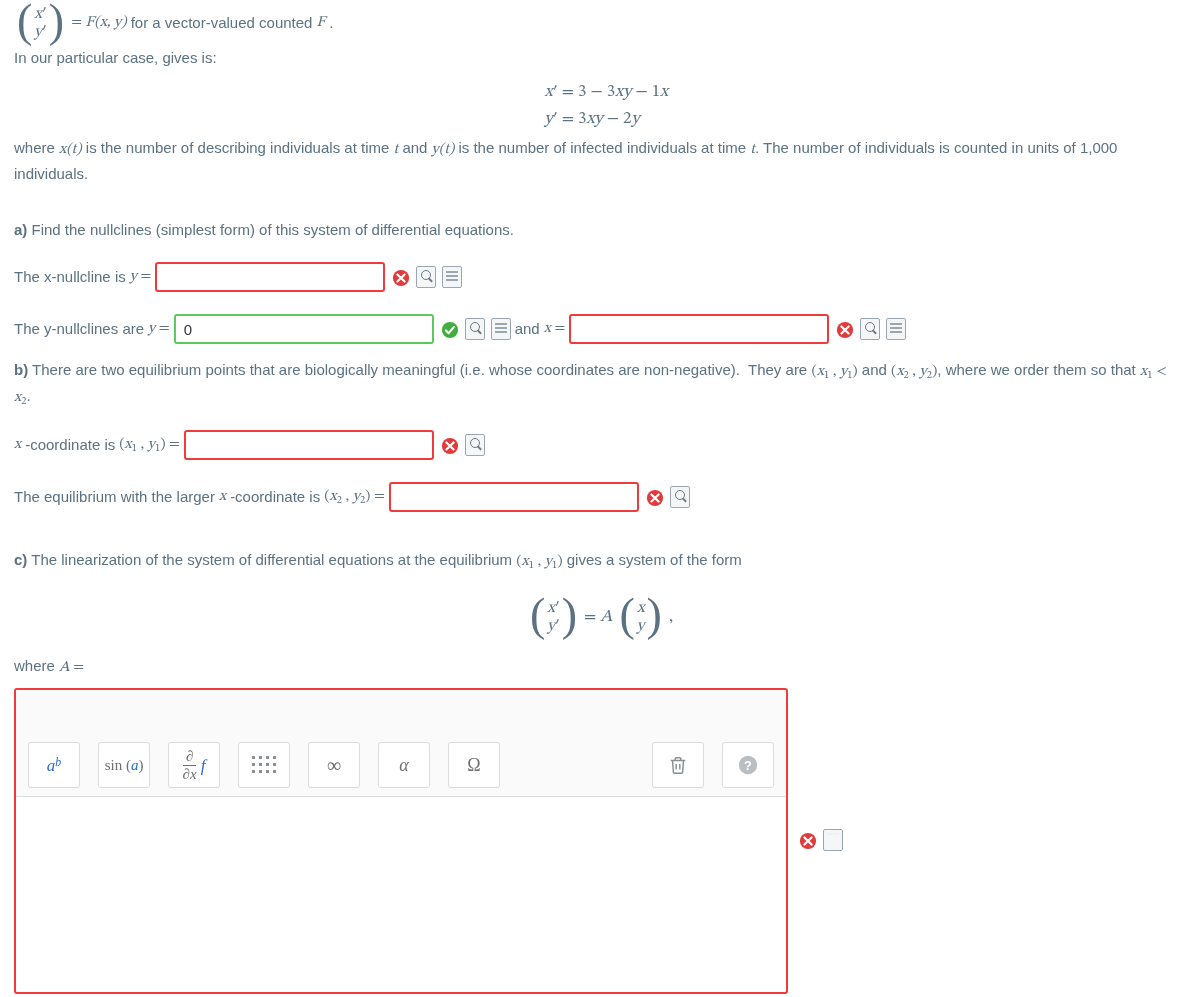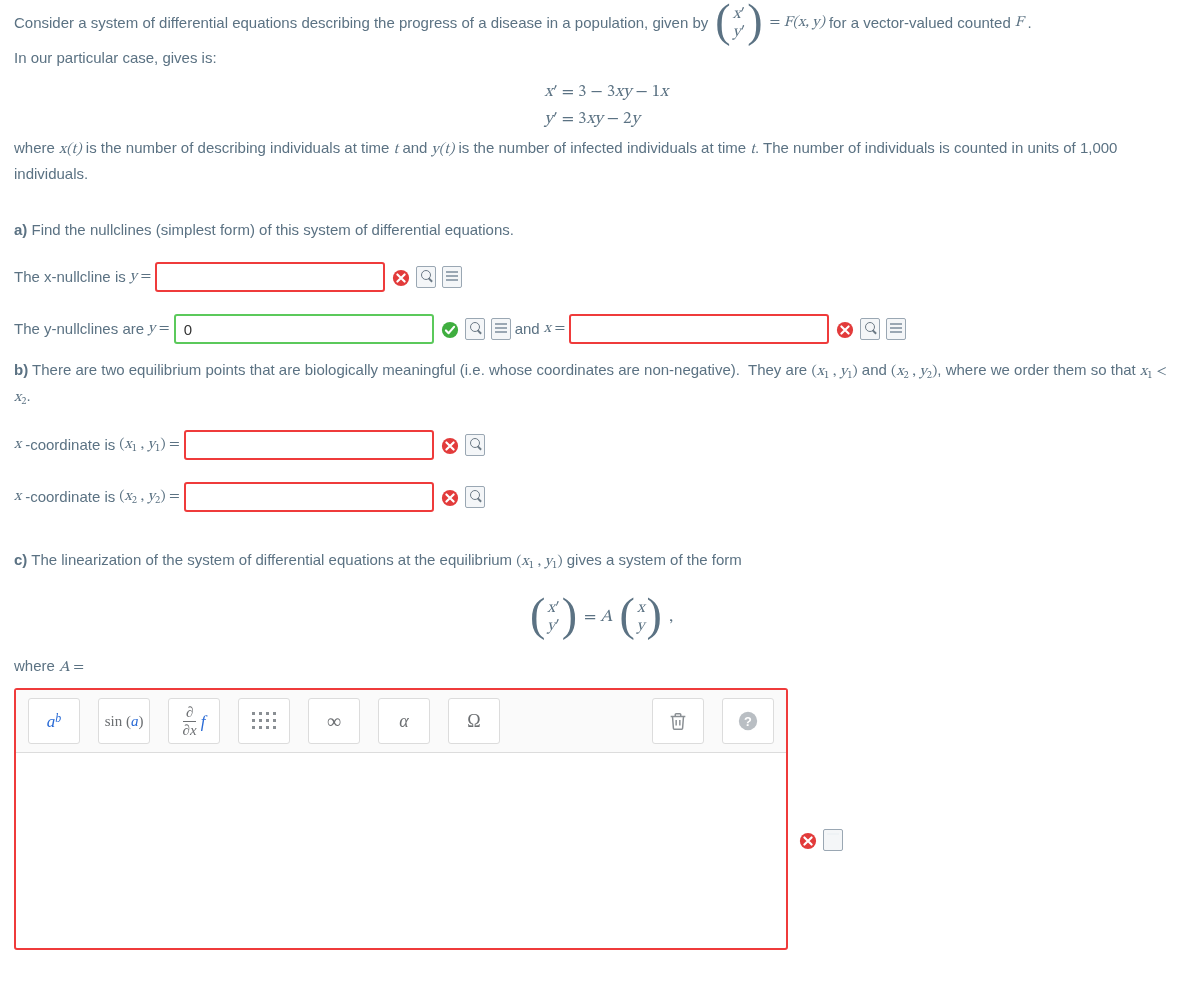--- a/index.html
+++ b/index.html
@@ -49,21 +49,21 @@
   .mini-ico{display:inline-block;width:18px;height:20px;vertical-align:middle;margin-left:2px;
     border:1px solid #9aa7b3;border-radius:2px;background:#f4f6f8;position:relative;}
   .mini-ico::before{content:"";position:absolute;left:3px;right:3px;top:4px;height:2px;background:#9aa7b3;box-shadow:0 4px 0 #9aa7b3,0 8px 0 #9aa7b3;}
   .mini-ico.search::before{content:"";position:absolute;inset:auto;left:4px;top:3px;width:8px;height:8px;border:1.5px solid #6c7a86;border-radius:50%;background:none;box-shadow:none;}
   .mini-ico.search::after{content:"";position:absolute;left:11px;top:12px;width:5px;height:1.5px;background:#6c7a86;transform:rotate(45deg);}
   .mini-ico.blank::before{content:"";position:absolute;inset:3px;background:#eef2f5;border:0;box-shadow:none;}
 
   
   .editor-wrap{border:2px solid #ef3b3b;border-radius:3px;width:770px;background:#fff;}
   .toolbar{display:flex;gap:18px;align-items:center;background:#fafafa;border-bottom:1px solid #dcdcdc;padding:8px 12px;box-sizing:border-box;}
-  .tbtn{width:50px;height:44px;border:1px solid #dcdcdc;border-radius:3px;background:#fff;display:flex;align-items:center;justify-content:center;color:#6c6f72;font-family:"Cambria Math",Georgia,serif;font-size:17px;}
+  .tbtn{width:50px;height:44px;border:1px solid #dcdcdc;border-radius:3px;background:#fff;display:flex;align-items:center;justify-content:center;color:#6c6f72;font-family:"Cambria Math",Georgia,serif;font-size:17px;margin-top:44px;}
   .tbtn .blue{color:#2a6bd6;}
   .tbtn.grid .dots{display:grid;grid-template-columns:repeat(4,4px);grid-auto-rows:4px;gap:3px;}
   .tbtn.grid .dots span{width:3px;height:3px;background:#8a8f94;}
   .tbtn.trash svg,.tbtn.help svg{width:22px;height:22px;}
   .tb-spacer{flex:1;}
   .editor-area{height:195px;}
 
   
   .frac{display:inline-flex;flex-direction:column;align-items:center;line-height:1;}
   .frac .n{border-bottom:1.3px solid #6c6f72;padding:0 3px 1px 3px;font-size:15px;}
@@ -72,21 +72,20 @@
   .line-flex{display:flex;align-items:center;flex-wrap:wrap;gap:4px;}
   .sp20{height:22px;}
   .sp12{height:12px;}
   .sp30{height:34px;}
 
 </style>
 </head>
 <body>
 
 <div class="row line-flex">
-  <span>Consider a system of differential equations describing the progress of a disease in a population, given by </span>
   <span class="math pvec">
     <span class="paren">(</span>
     <span class="col">
         <span><span class="mi">x</span>′</span>
         <span><span class="mi">y</span>′</span>
       </span>
     <span class="paren">)</span>
   </span>
   <span class="math">
     <span> = </span><span class="mi">F(x, y)</span>
@@ -187,20 +186,21 @@
         <circle cx="10" cy="10" r="9" fill="#e23b3b"></circle>
         <path d="M6 6 L14 14 M14 6 L6 14" stroke="#fff" stroke-width="2.4" stroke-linecap="round"></path>
       </svg>
   </span>
   <span class="mini-ico search after-icons"></span>
 </div>
 
 <div class="sp20"></div>
 
 <div class="line-flex">
+  <span>The equilibrium with the larger </span>
     <span class="math mi">x</span>
     <span>-coordinate is </span>
   <span class="math">(<span class="mi">x</span><span class="sub">2</span> , <span class="mi">y</span><span class="sub">2</span>) =</span>
   <input class="ans short" style="">
   <span class="status">
     <svg class="mark" viewBox="0 0 20 20">
         <circle cx="10" cy="10" r="9" fill="#e23b3b"></circle>
         <path d="M6 6 L14 14 M14 6 L6 14" stroke="#fff" stroke-width="2.4" stroke-linecap="round"></path>
       </svg>
   </span>

